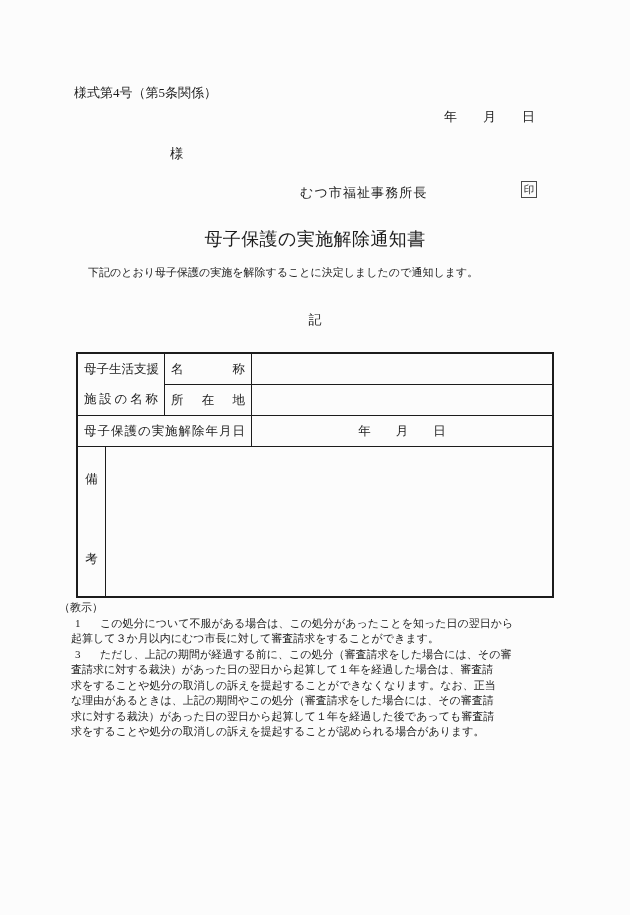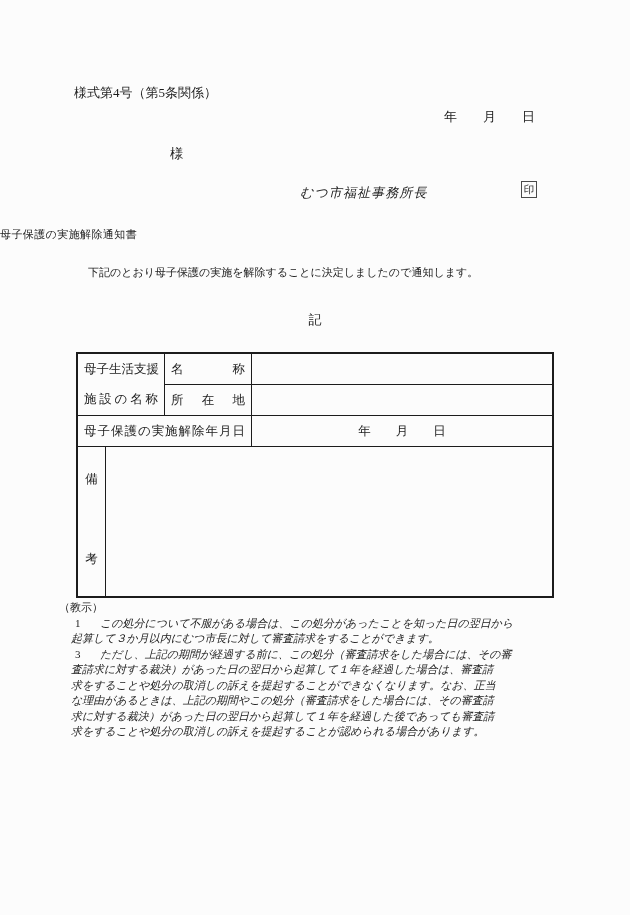--- a/index.html
+++ b/index.html
@@ -13,28 +13,28 @@
     width:630px; height:915px;
     background:#fcfcfc;
     color:#1c1c1c;
     overflow:hidden;
   }
   .abs { position:absolute; }
 
   .form-number { left:74px; top:84px; font-size:13px; }
   .issue-date  { left:444px; top:108px; font-size:13px; }
   .addressee   { left:170px; top:145px; font-size:13.5px; }
-  .sender      { left:300px; top:184px; font-size:13px; letter-spacing:1.1px;font-style:italic; }
+  .sender      { left:300px; top:184px; font-size:13px; letter-spacing:1.1px; }
   .seal {
     left:521px; top:181px; width:16px; height:17px;
     border:1px solid #4a4a4a; box-sizing:border-box;
     display:flex; align-items:center; justify-content:center;
     font-size:10.5px; color:#2a2a2a;
   }
-  .doc-title { left:0; top:227px; width:630px; font-size:11px; letter-spacing:0.4px; }
+  .doc-title { left:0; top:227px; width:630px; text-align:center; font-size:18px; letter-spacing:0.4px; }
   .body-text { left:88px; top:265px; font-size:11px; }
   .ki        { left:0; top:311px; width:630px; text-align:center; font-size:13px; }
 
   
   .doc-table {
     left:76px; top:352px; width:478px; height:246px;
     border:2px solid #1c1c1c; box-sizing:border-box;
     font-size:12.5px;
   }
   .cell { position:absolute; box-sizing:border-box; }
@@ -54,21 +54,21 @@
   .fl { height:31px; align-items:center; }
   .char-justify { display:flex; justify-content:space-between; width:100%; }
 
   
   .notice {
     left:59px; top:600px; width:487px;
     font-size:11px; line-height:15.5px;
   }
   .notice-item { margin-left:12px; }
   .notice-item .num { display:inline-block; width:29px; padding-left:4px; box-sizing:border-box; vertical-align:top; }
-  .notice-item .txt { white-space:pre-wrap;font-style:italic; }
+  .notice-item .txt { white-space:pre-wrap; }
 </style>
 </head>
 <body>
 
 <div class="page">
 
   <div class="abs form-number">様式第4号（第5条関係）</div>
   <div class="abs issue-date">年　　月　　日</div>
   <div class="abs addressee">様</div>
   <div class="abs sender">むつ市福祉事務所長</div>

